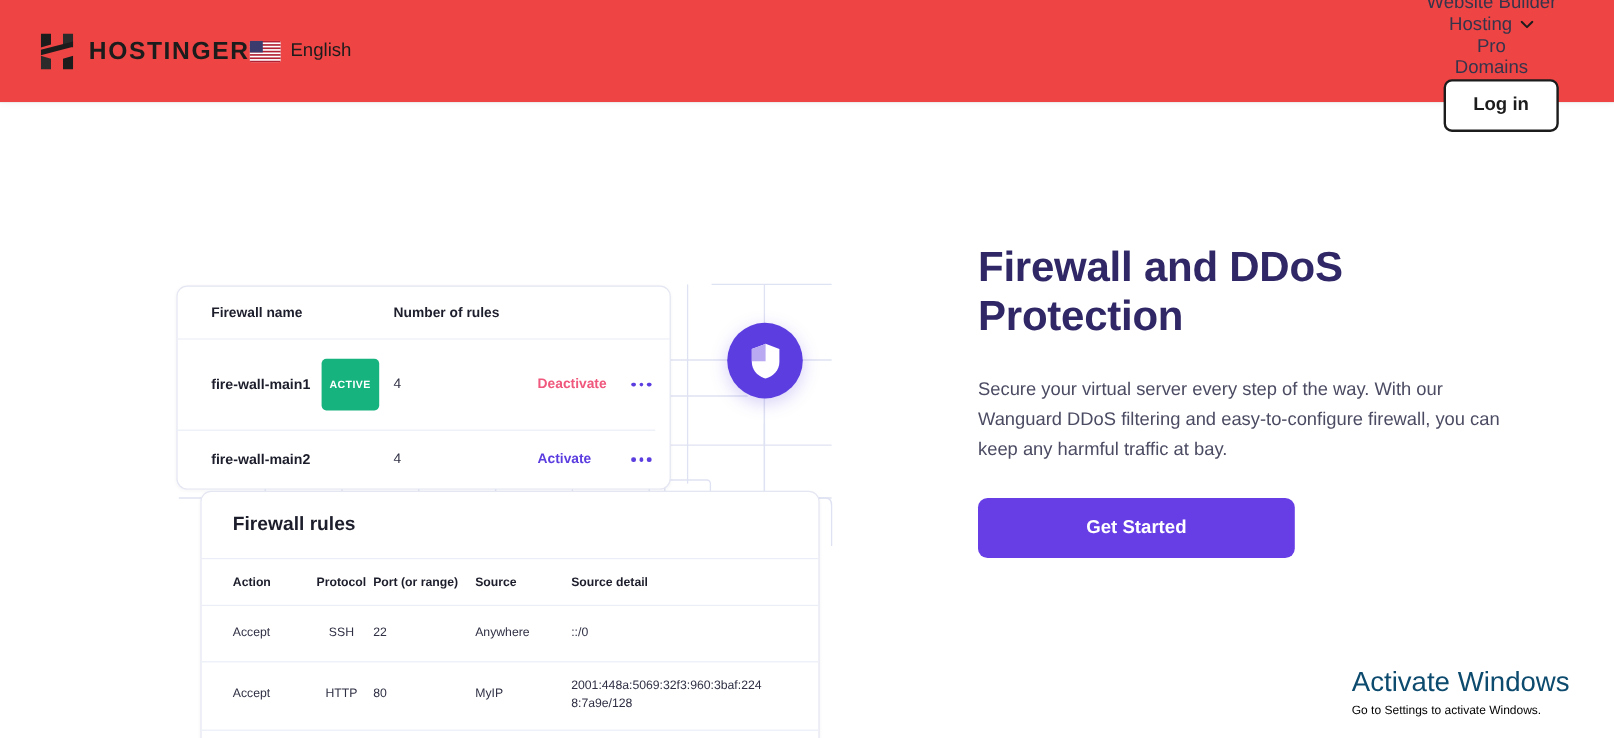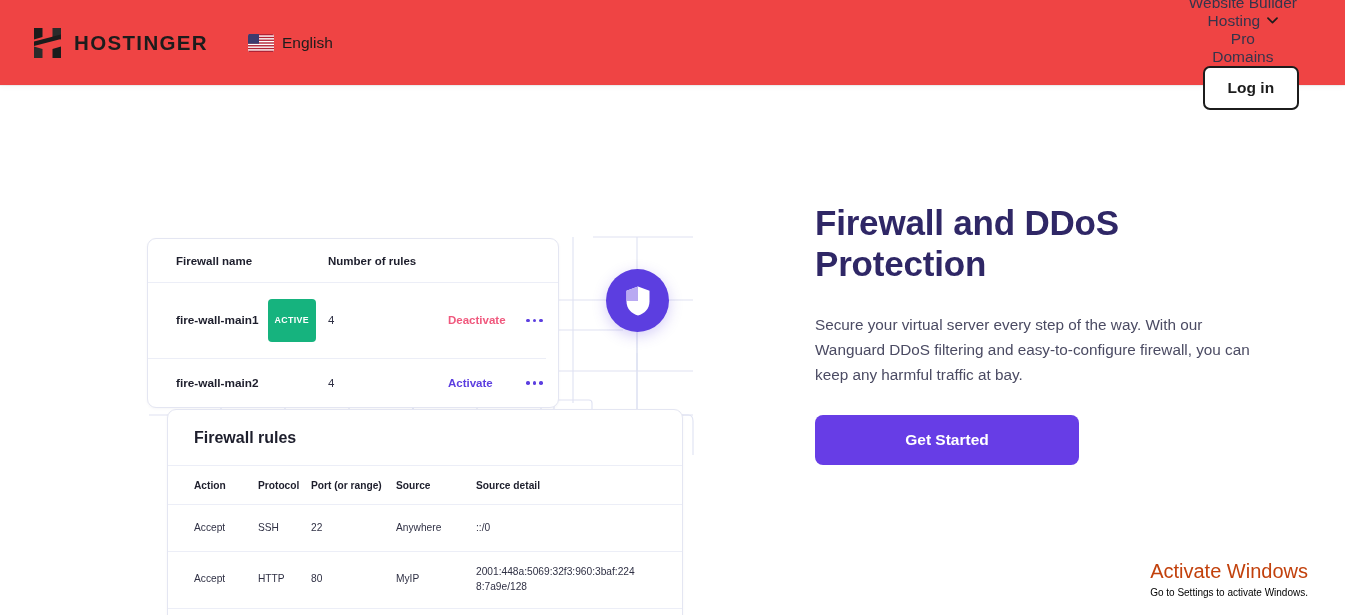--- a/index.html
+++ b/index.html
@@ -42,21 +42,20 @@
     font-weight: 700;
     letter-spacing: 1.35px;
     color: #1c1c1c;
     white-space: nowrap;
   }
 
   .lang {
     display: flex;
     align-items: center;
     gap: 8px;
-    margin-left: 40px;
     cursor: pointer;
   }
 
   .flag { width: 26px; height: 18px; display: block; border-radius: 1.5px; }
 
   .lang-label {
     font-size: 15.5px;
     color: #1c1c1c;
     font-weight: 400;
   }
@@ -257,21 +256,21 @@
 
   .rules-row:last-child { border-bottom: none; }
 
   .rtd {
     font-size: 10.2px;
     color: #2f3044;
     line-height: 1.45;
   }
 
   .col-action   { width: 64px; }
-  .col-protocol { width: 53px; }
+  .col-protocol { width: 53px; text-align: center; }
   .col-port     { width: 85px; }
   .col-source   { width: 80px; }
   .col-detail   { width: 160px; word-break: break-all; }
 
   
   .shield-badge {
     position: absolute;
     left: 573px;
     top: 184px;
     width: 63px;
@@ -331,22 +330,22 @@
   .watermark {
     position: absolute;
     right: 37px;
     bottom: 15px;
     text-align: left;
     z-index: 30;
     pointer-events: none;
   }
 
   .wm-title {
-    font-size: 20px;
-    color: #c2410c;
+    font-size: 23px;
+    color: #0c4a6e;
     line-height: 1.3;
     font-weight: 400;
   }
 
   .wm-sub {
     font-size: 10px;
     color: #000000;
     line-height: 1.4;
     margin-top: 2px;
   }

